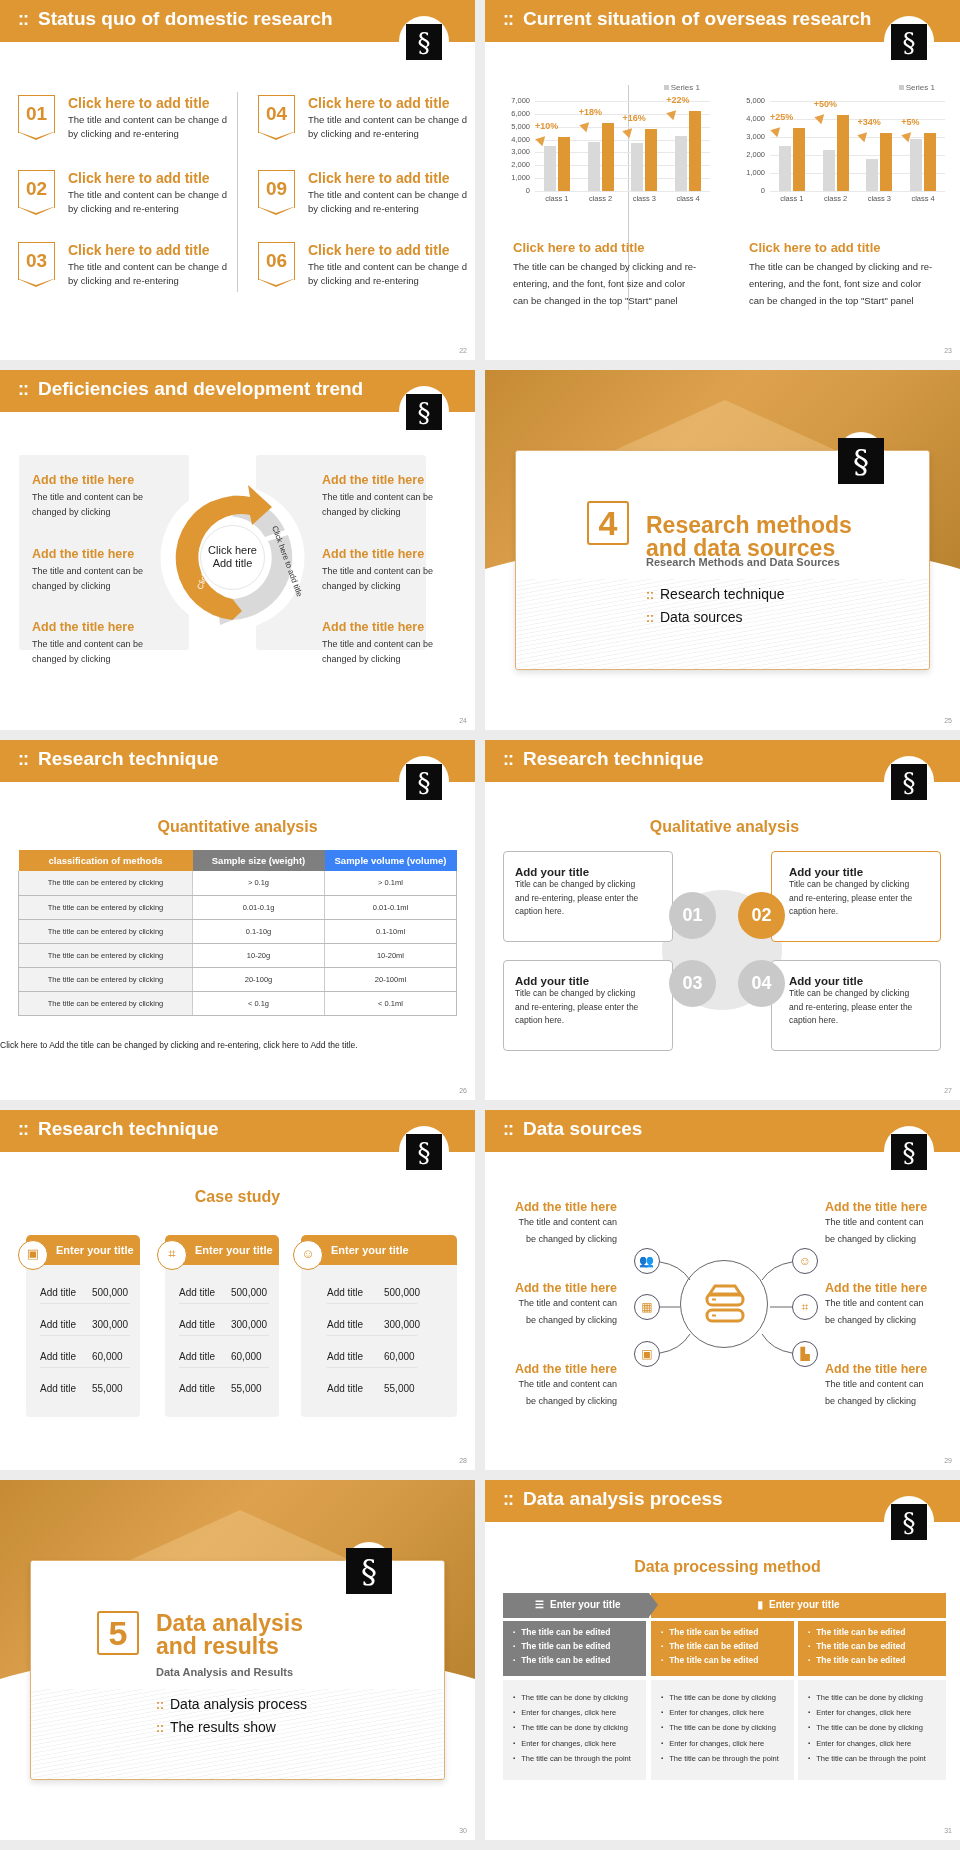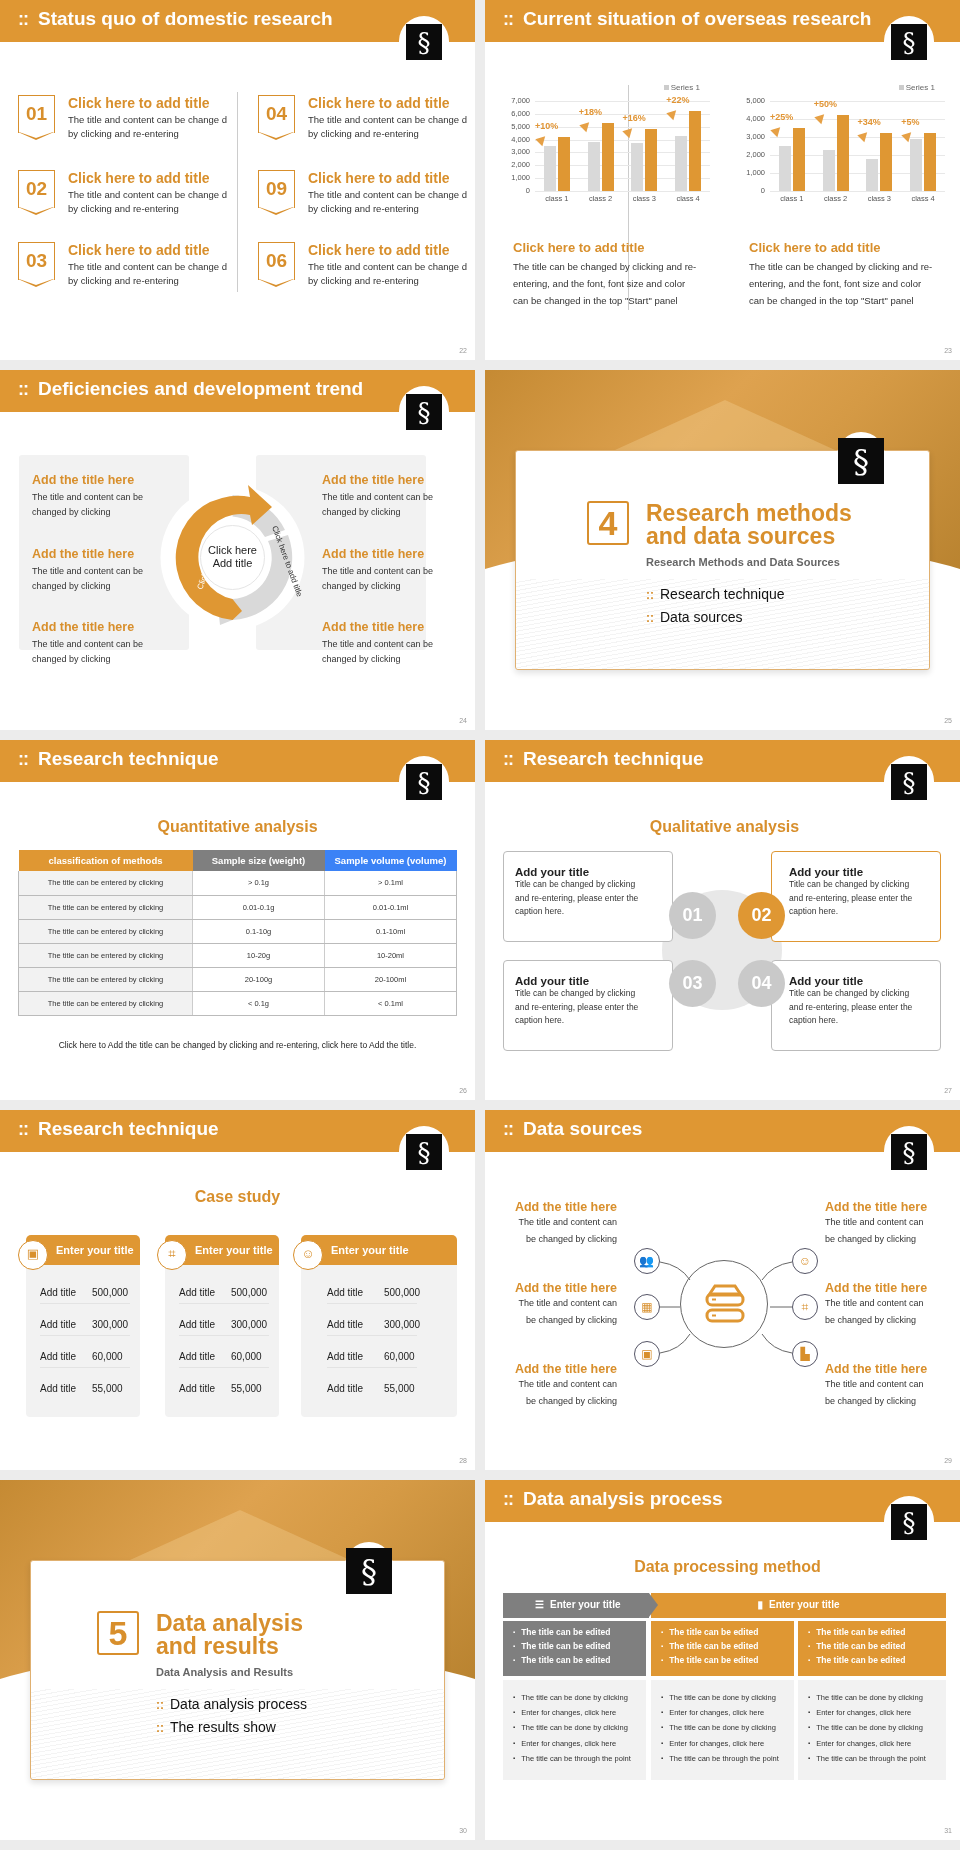--- a/index.html
+++ b/index.html
@@ -53,21 +53,21 @@
 .sec-item{position:absolute;font-size:14px;color:#111;white-space:nowrap}
 .sec-item .b{color:#d88f2c;font-weight:bold;font-size:12px;margin-right:6px}
 .sec-logo{position:absolute;width:48px;height:52px;border-radius:24px 24px 0 0;background:#fff}
 .sec-logo .logo{left:1px;top:6px;width:46px;height:46px;font-size:32px;line-height:46px}
 
 table.qt{position:absolute;left:18px;top:110px;width:439px;border-collapse:collapse;font-size:7.5px}
 table.qt th{height:21px;color:#fff;font-size:9.5px;font-weight:bold;text-align:center}
 table.qt td{height:24px;text-align:center;color:#333;border-bottom:1px solid #bbb;border-left:1px solid #ccc}
 table.qt td:first-child{background:#f2f2f2;border-left:1px solid #bbb}
 table.qt td:last-child{border-right:1px solid #bbb}
-.tnote{position:absolute;left:0;top:300px;width:100%;text-align:center;font-size:8.5px;color:#222}
+.tnote{position:absolute;left:0;top:300px;width:100%;text-align:left;font-size:8.5px;color:#222}
 
 .qbox{position:absolute;width:170px;height:91px;border:1px solid #bbb;border-radius:4px;background:#fff;padding:14px 11px 0 11px}
 .qbox .t{font-weight:bold;font-size:11.5px;color:#222}
 .qbox .d{font-size:8.5px;line-height:13.5px;color:#333}
 .qcirc{position:absolute;width:47px;height:47px;border-radius:50%;background:#c9c9c9;color:#fff;font-weight:bold;font-size:18px;text-align:center;line-height:47px}
 
 .cs{position:absolute;top:125px;width:122px;height:182px}
 .cs .bodyc{position:absolute;left:8px;top:20px;width:114px;height:162px;background:#f2f2f2;border-radius:4px}
 .cs .head{position:absolute;left:8px;top:0;width:114px;height:30px;background:#df9733;border-radius:5px 5px 0 0;color:#fff;font-weight:bold;font-size:11px;padding:9px 0 0 30px;white-space:nowrap}
 .cs .ico{position:absolute;left:0;top:5px;width:30px;height:30px;border-radius:50%;background:#fff;border:1.5px solid #d88f2c;color:#d88f2c;font-size:13px;text-align:center;line-height:26px}
@@ -272,21 +272,21 @@
   <div class="bgimg">
       <div class="house"></div>
     </div>
   <div class="card">
       <div class="wave"></div>
     </div>
   <div class="sec-logo" style="left:352px;top:62px">
       <div class="logo">§</div>
     </div>
   <div class="numbox" style="left:102px;top:131px">4</div>
-  <div class="sec-title" style="left:161px;top:132px">
+  <div class="sec-title" style="left:161px;top:144px">
       <div>Research methods</div>
       <div>and data sources</div>
     </div>
   <div class="sec-sub" style="left:161px;top:186px">Research Methods and Data Sources</div>
   <div class="sec-item" style="left:161px;top:216px"><span class="b">::</span><span>Research technique</span></div>
   <div class="sec-item" style="left:161px;top:239px"><span class="b">::</span><span>Data sources</span></div>
   <div class="pnum">25</div>
 </div>
 
 <div class="slide s-l r3">

